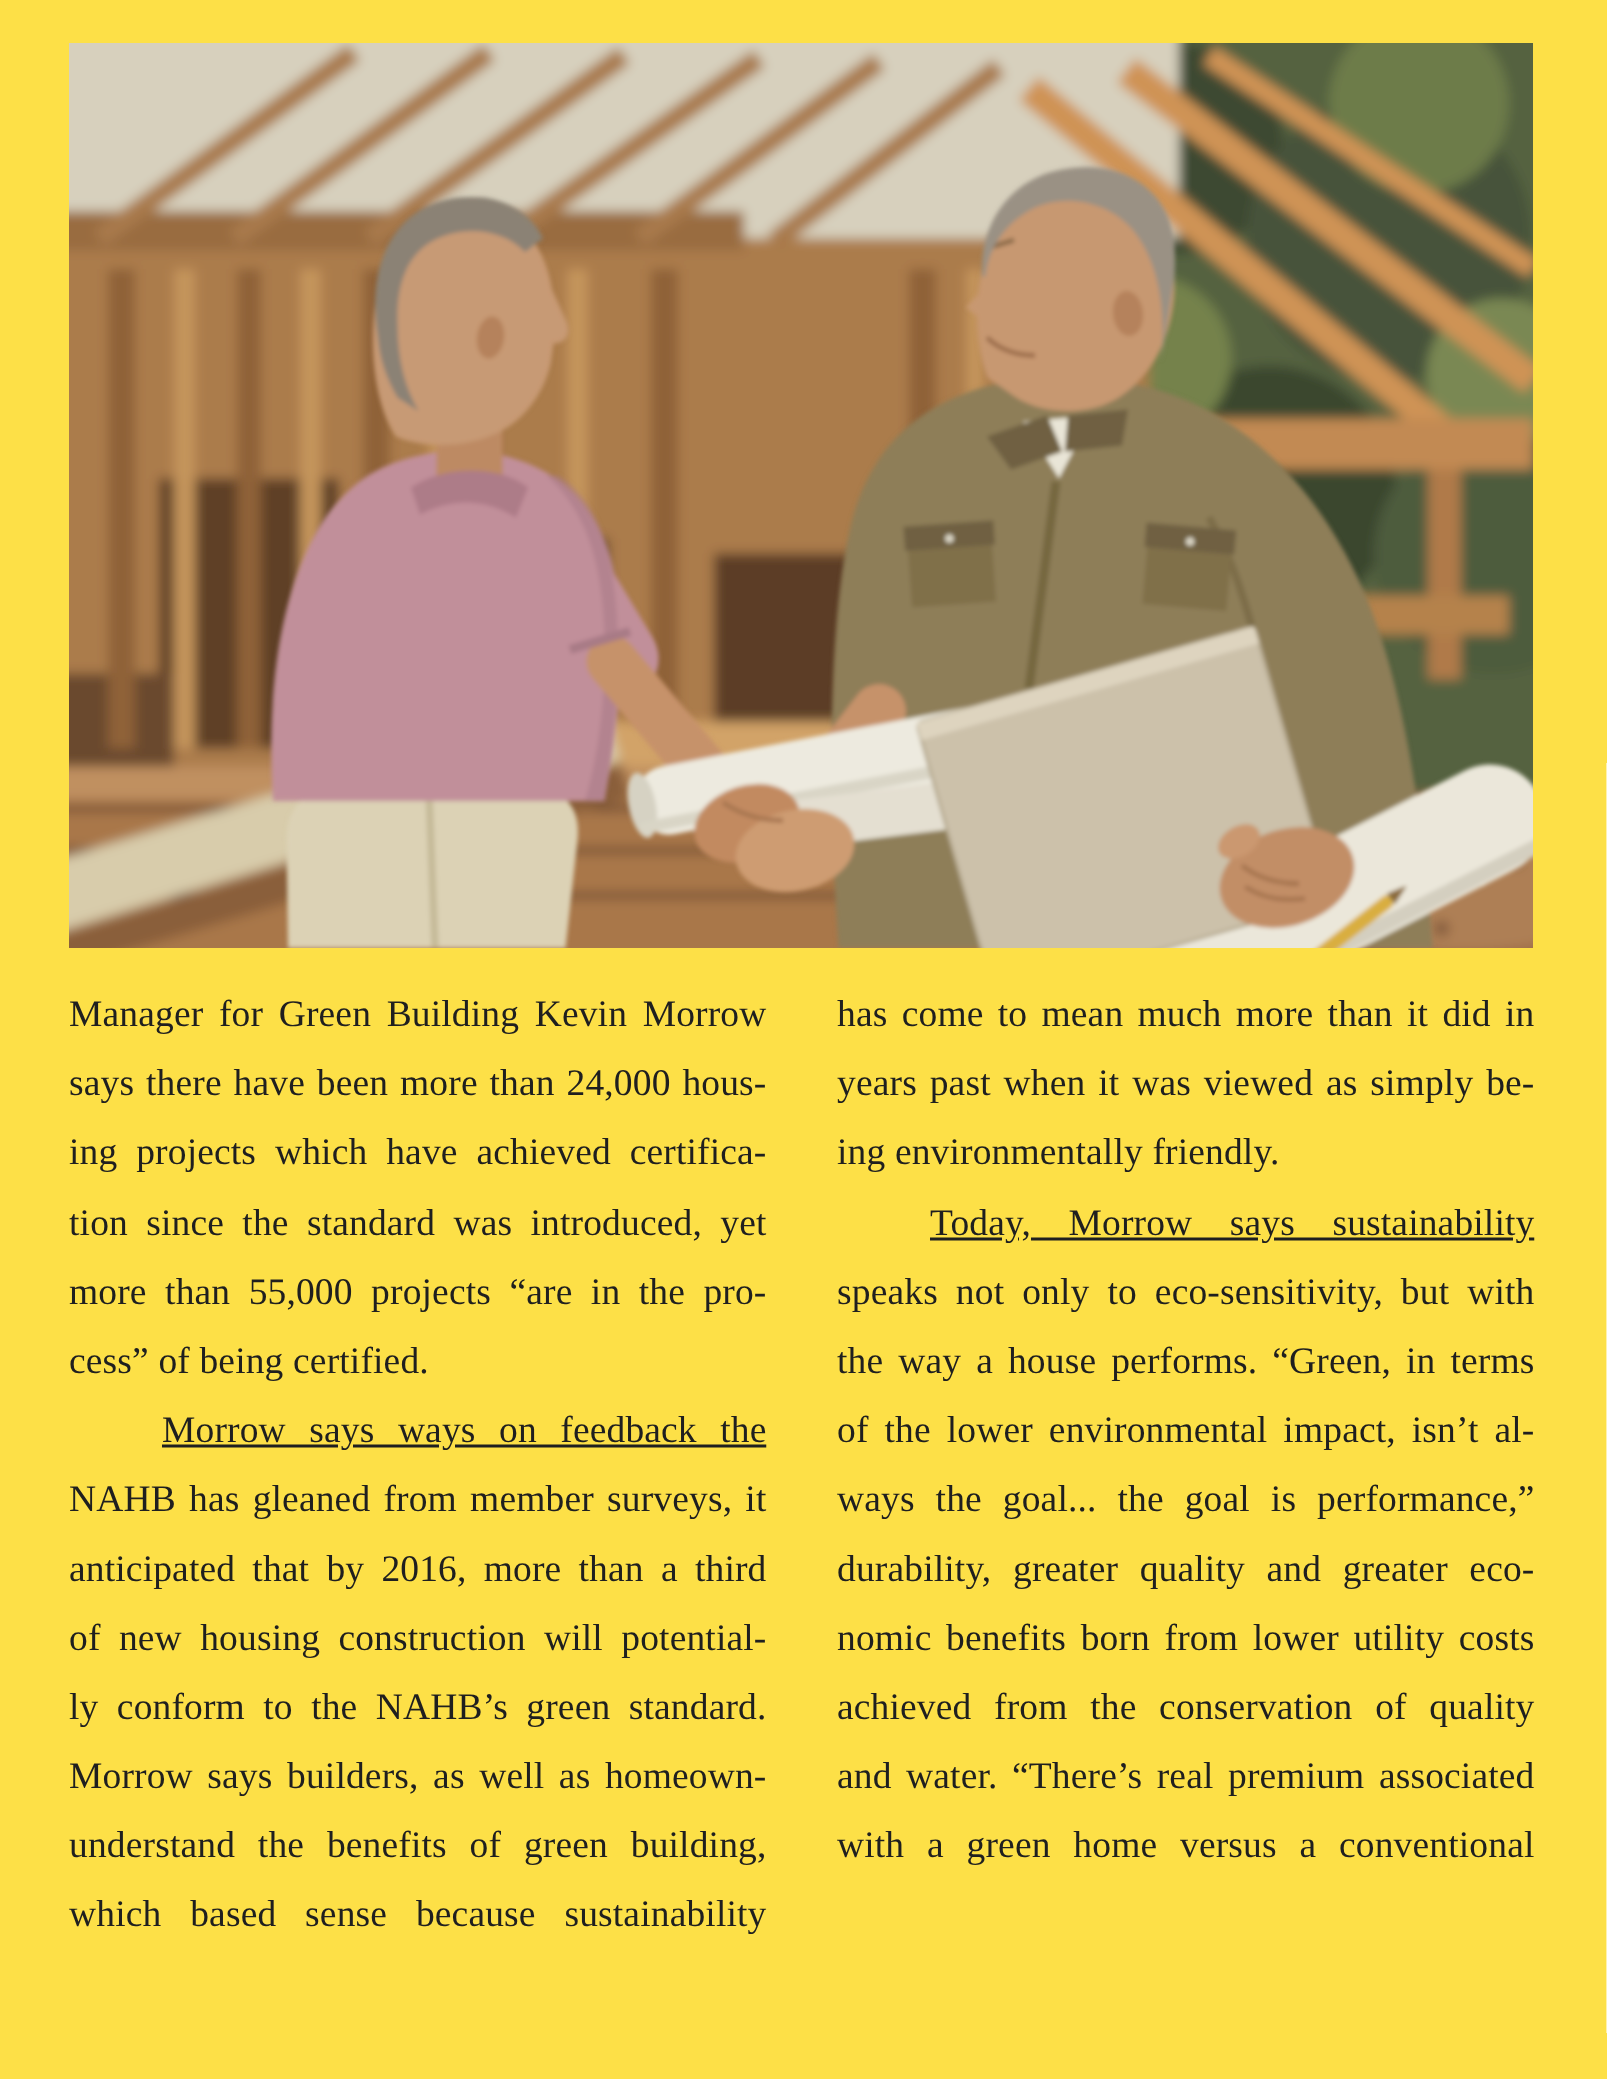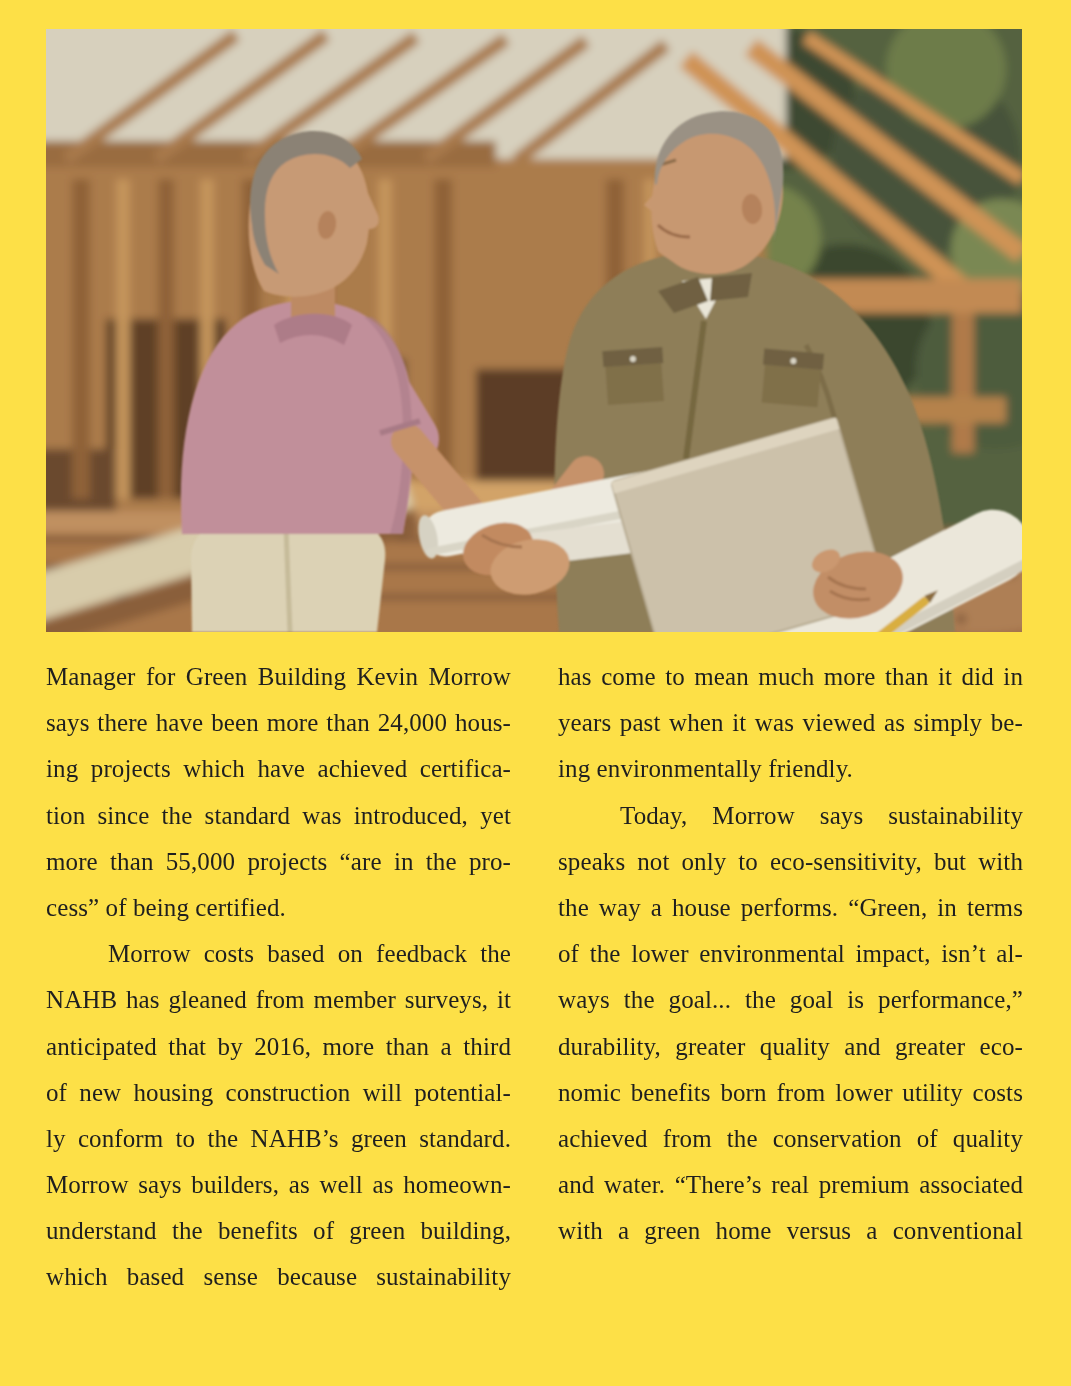--- a/index.html
+++ b/index.html
@@ -26,21 +26,21 @@
   .line{
     font-size:25px;
     line-height:46.2px;
     height:46.2px;
     overflow:hidden;
     text-align:justify;
     text-align-last:justify;
     letter-spacing:0.1px;
   }
   .line.end{text-align-last:left;}
-  .line.indent{text-indent:62px;}
+  .line.indent{text-indent:62px;text-decoration:underline;}
 </style>
 </head>
 <body>
 
 <div class="page">
 
   <div class="photo">
     <svg viewBox="0 0 976 603" preserveAspectRatio="none">
       <defs>
         <filter id="bgblur" x="-5%" y="-5%" width="110%" height="110%">
@@ -215,21 +215,21 @@
   </div>
 
   <div class="columns">
     <div class="col">
         <div class="line">Manager for Green Building Kevin Morrow</div>
         <div class="line">says there have been more than 24,000 hous-</div>
         <div class="line">ing projects which have achieved certifica-</div>
         <div class="line">tion since the standard was introduced, yet</div>
         <div class="line">more than 55,000 projects “are in the pro-</div>
         <div class="line end">cess” of being certified.</div>
-        <div class="line indent">Morrow costs based on feedback the</div>
+        <div class="line indent">Morrow says ways on feedback the</div>
         <div class="line">NAHB has gleaned from member surveys, it</div>
         <div class="line">anticipated that by 2016, more than a third</div>
         <div class="line">of new housing construction will potential-</div>
         <div class="line">ly conform to the NAHB’s green standard.</div>
         <div class="line">Morrow says builders, as well as homeown-</div>
         <div class="line">understand the benefits of green building,</div>
         <div class="line">which based sense because sustainability</div>
       </div>
     <div class="col">
         <div class="line">has come to mean much more than it did in</div>

